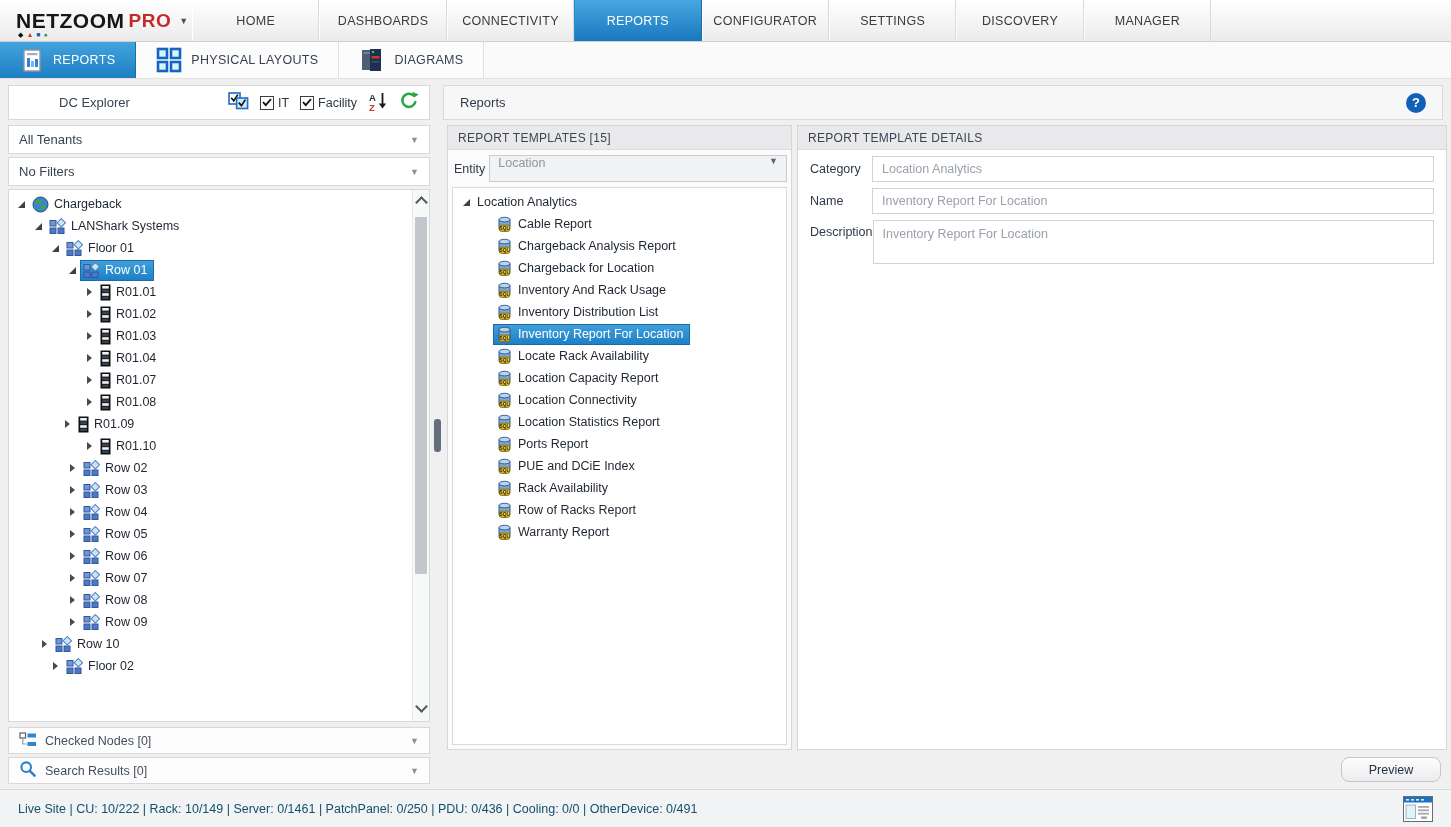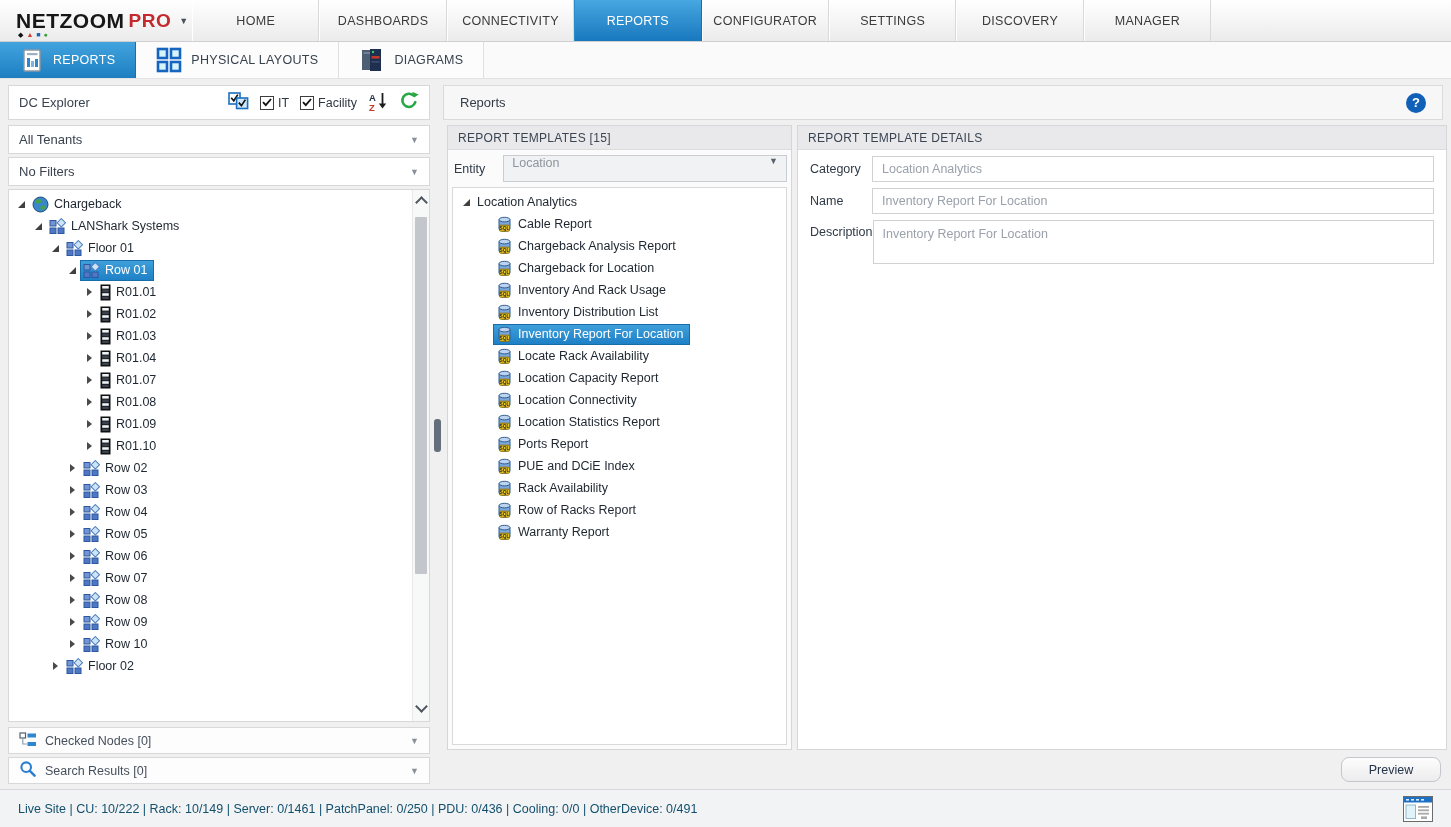--- a/index.html
+++ b/index.html
@@ -33,21 +33,21 @@
     border-bottom:1px solid #e2e2e4; display:flex; }
   .sub-tab { display:flex; align-items:center; gap:9px; padding:0 20px; font-size:12.5px; color:#38424e;
     border-right:1px solid #e0e0e2; background:#fcfcfd; cursor:pointer; letter-spacing:.3px; }
   .sub-tab.active { background:linear-gradient(#42a3de,#1d7fc1); color:#fff; border-right-color:#1a6fa8; }
   .sub-tab .icon { display:flex; align-items:center; }
 
   
   .bar { position:absolute; left:8px; width:422px; background:#fff; border:1px solid #d8d8da;
     display:flex; align-items:center; padding:0 10px; font-size:13px; color:#39434f; }
   #dc-header { top:85px; height:35px; }
-  #dc-header .title { flex:1; }
+  #dc-header .title { flex:1;margin-left:40px; }
   #dc-header .tools { display:flex; align-items:center; gap:11px; }
   .cb-group { display:flex; align-items:center; gap:4px; font-size:12.5px; color:#2e3843; }
   .cbx { width:14px; height:14px; border:1.5px solid #3c3c3c; background:#fff; display:flex; align-items:center; justify-content:center; }
   #tenants-bar { top:125px; height:29px; cursor:pointer; }
   #filters-bar { top:157px; height:29px; cursor:pointer; }
   .bar .caret { margin-left:auto; font-size:9px; color:#8a9099; }
 
   #tree-panel { position:absolute; left:8px; top:189px; width:422px; height:533px;
     background:#fff; border:1px solid #d8d8da; overflow:hidden; }
   #dc-tree { padding-top:3px; }
@@ -80,21 +80,21 @@
   #help-btn { margin-left:auto; width:20px; height:20px; border-radius:50%; background:#1160b8; color:#fff;
     font-size:13px; font-weight:bold; display:flex; align-items:center; justify-content:center; cursor:pointer; }
 
   .panel-header { height:24px; background:#e9e9eb; border:1px solid #dcdcde; display:flex; align-items:center;
     padding:0 10px; font-size:12px; color:#3a4553; letter-spacing:.3px; }
 
   #templates-panel { position:absolute; left:447px; top:125px; width:345px; height:625px;
     background:#fbfbfc; border:1px solid #d6d6d8; }
   #templates-panel .panel-header { border:none; border-bottom:1px solid #dcdcde; }
   #entity-row { display:flex; align-items:center; padding:5px 4px 4px 6px; }
-  #entity-label { font-size:12.5px; color:#2f3a46; margin-right:18px; }
+  #entity-label { font-size:12.5px; color:#2f3a46; margin-right:4px; }
   #entity-select { flex:1; height:27px; background:#f1f2f3; border:1px solid #c9ccd0; display:flex;
     align-items:flex-start; padding:0 8px; font-size:12.5px; color:#8e959e; cursor:pointer; }
   #entity-select .caret { margin-left:auto; font-size:9px; color:#5a6470; }
   #templates-list { position:absolute; left:4px; right:4px; top:61px; bottom:4px; background:#fff;
     border:1px solid #d9d9db; overflow:hidden; padding-top:3px; }
 
   #details-panel { position:absolute; left:797px; top:125px; width:650px; height:625px;
     background:#fff; border:1px solid #d6d6d8; }
   #details-panel .panel-header { border:none; border-bottom:1px solid #dcdcde; }
   .field { display:flex; align-items:center; margin:6px 12px 0 12px; }
@@ -407,21 +407,21 @@
               <rect x="0.5" y="0.5" width="10" height="16" fill="#101010"></rect>
               <rect x="2.2" y="2" width="6.6" height="2.6" fill="#eef3f8"></rect>
               <rect x="2.2" y="5.4" width="6.6" height="3" fill="#3a434f"></rect>
               <rect x="2.2" y="9.2" width="6.6" height="2.6" fill="#eef3f8"></rect>
               <rect x="2.2" y="12.6" width="6.6" height="2.4" fill="#3a434f"></rect>
             </svg>
           </span>
           <span>R01.08</span>
         </span>
       </div>
-      <div class="trow" style="padding-left: 73px;">
+      <div class="trow" style="padding-left: 51px;">
         <span class="tw">
           <span class="tri-closed"></span>
         </span>
         <span class="cell">
           <span class="icon">
             <svg width="11" height="17" viewBox="0 0 11 17">
               <rect x="0.5" y="0.5" width="10" height="16" fill="#101010"></rect>
               <rect x="2.2" y="2" width="6.6" height="2.6" fill="#eef3f8"></rect>
               <rect x="2.2" y="5.4" width="6.6" height="3" fill="#3a434f"></rect>
               <rect x="2.2" y="9.2" width="6.6" height="2.6" fill="#eef3f8"></rect>
@@ -569,21 +569,21 @@
             <svg width="17" height="17" viewBox="0 0 17 17">
               <rect x="1" y="2.5" width="6" height="5.5" fill="#7394d2" stroke="#2d57a0"></rect>
               <rect x="1" y="10" width="6" height="5.5" fill="#4f78c4" stroke="#2d57a0"></rect>
               <rect x="9" y="10" width="6" height="5.5" fill="#4f78c4" stroke="#2d57a0"></rect>
               <rect x="9.3" y="1.8" width="6" height="6" transform="rotate(45 12.3 4.8)" fill="#cfe3f6" stroke="#4a7fc0"></rect>
             </svg>
           </span>
           <span>Row 09</span>
         </span>
       </div>
-      <div class="trow" style="padding-left: 56px;">
+      <div class="trow" style="padding-left: 28px;">
         <span class="tw">
           <span class="tri-closed"></span>
         </span>
         <span class="cell">
           <span class="icon">
             <svg width="17" height="17" viewBox="0 0 17 17">
               <rect x="1" y="2.5" width="6" height="5.5" fill="#7394d2" stroke="#2d57a0"></rect>
               <rect x="1" y="10" width="6" height="5.5" fill="#4f78c4" stroke="#2d57a0"></rect>
               <rect x="9" y="10" width="6" height="5.5" fill="#4f78c4" stroke="#2d57a0"></rect>
               <rect x="9.3" y="1.8" width="6" height="6" transform="rotate(45 12.3 4.8)" fill="#cfe3f6" stroke="#4a7fc0"></rect>

